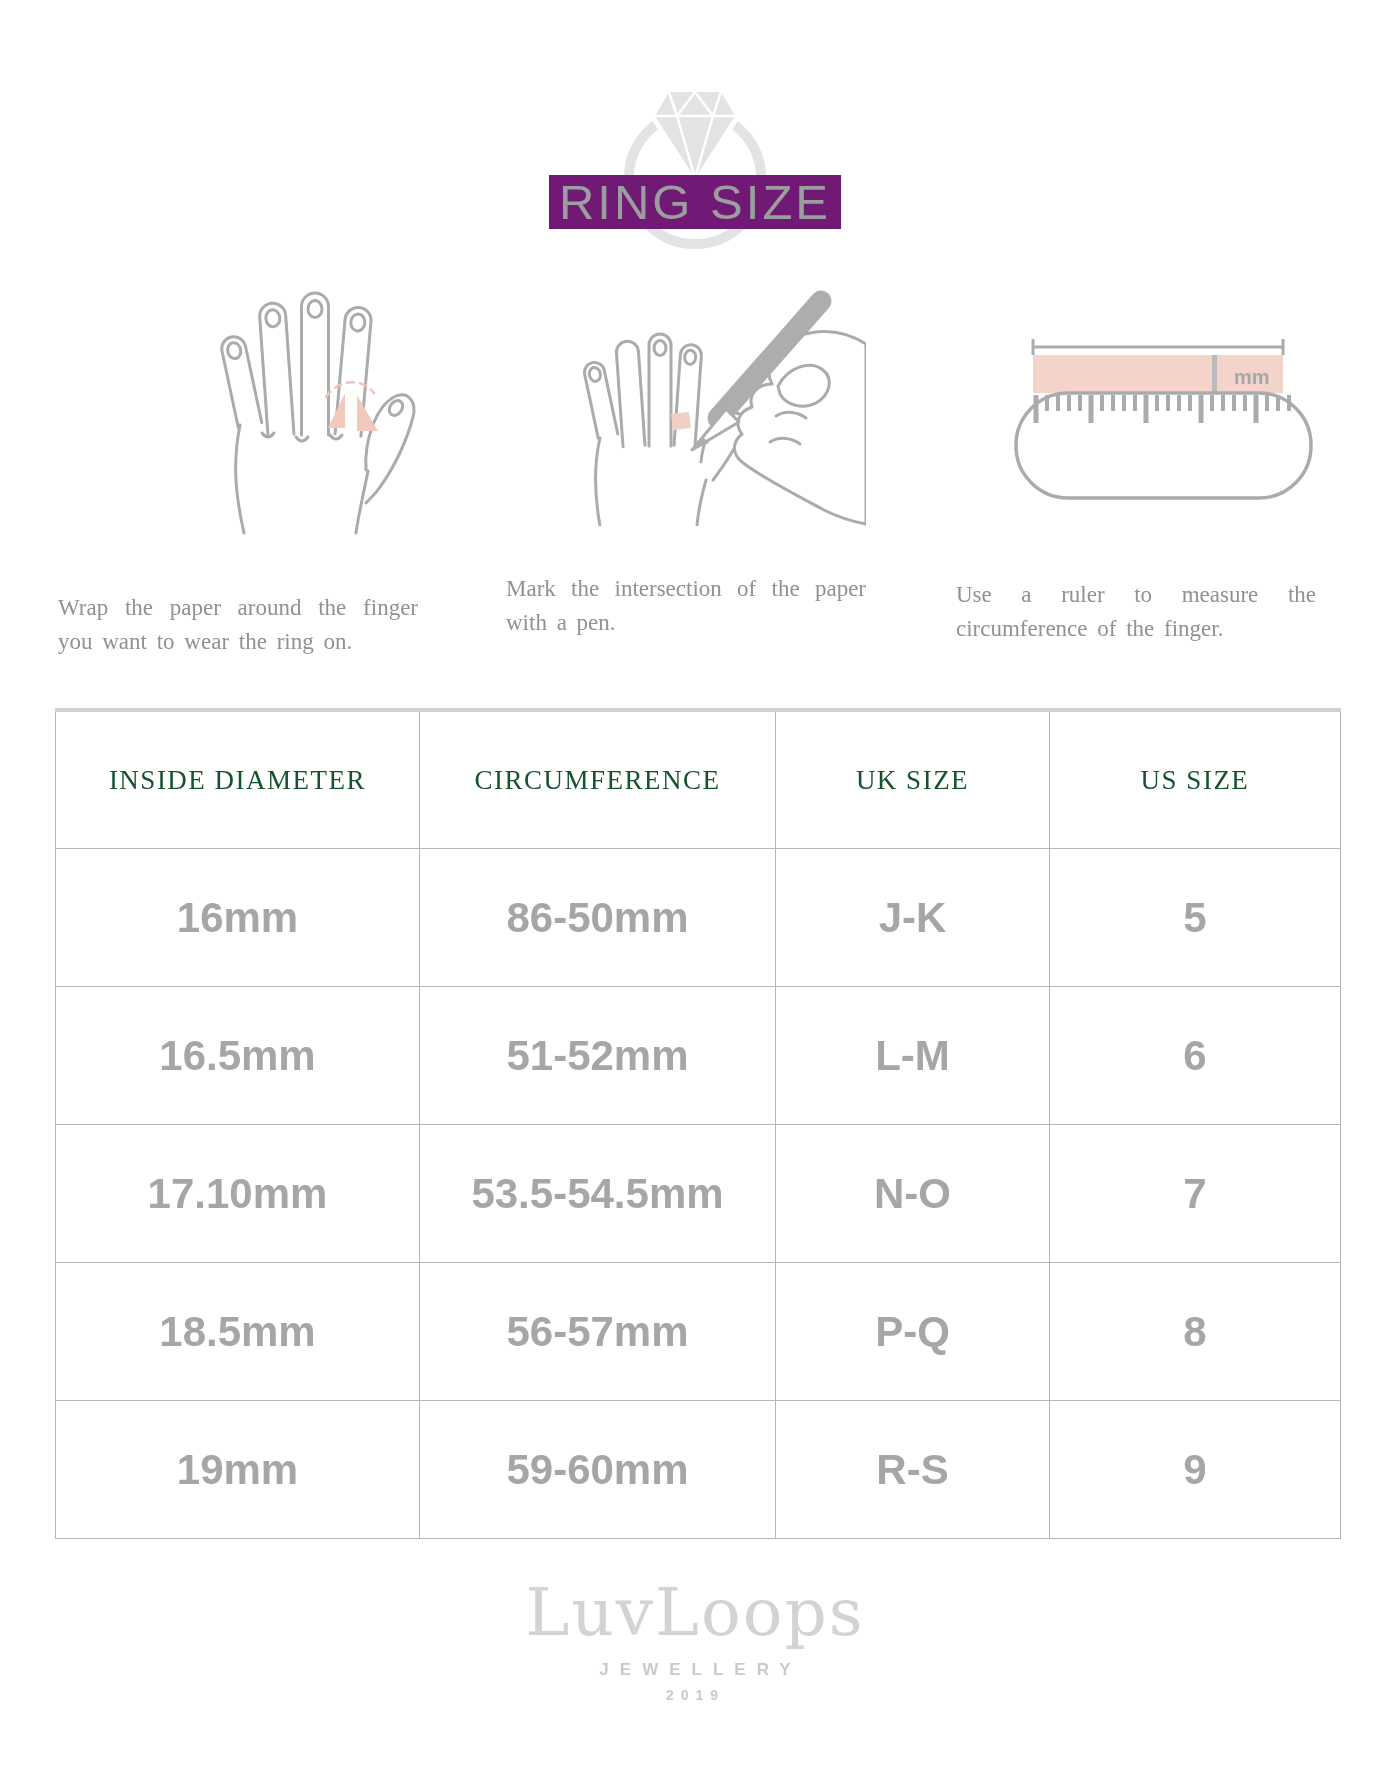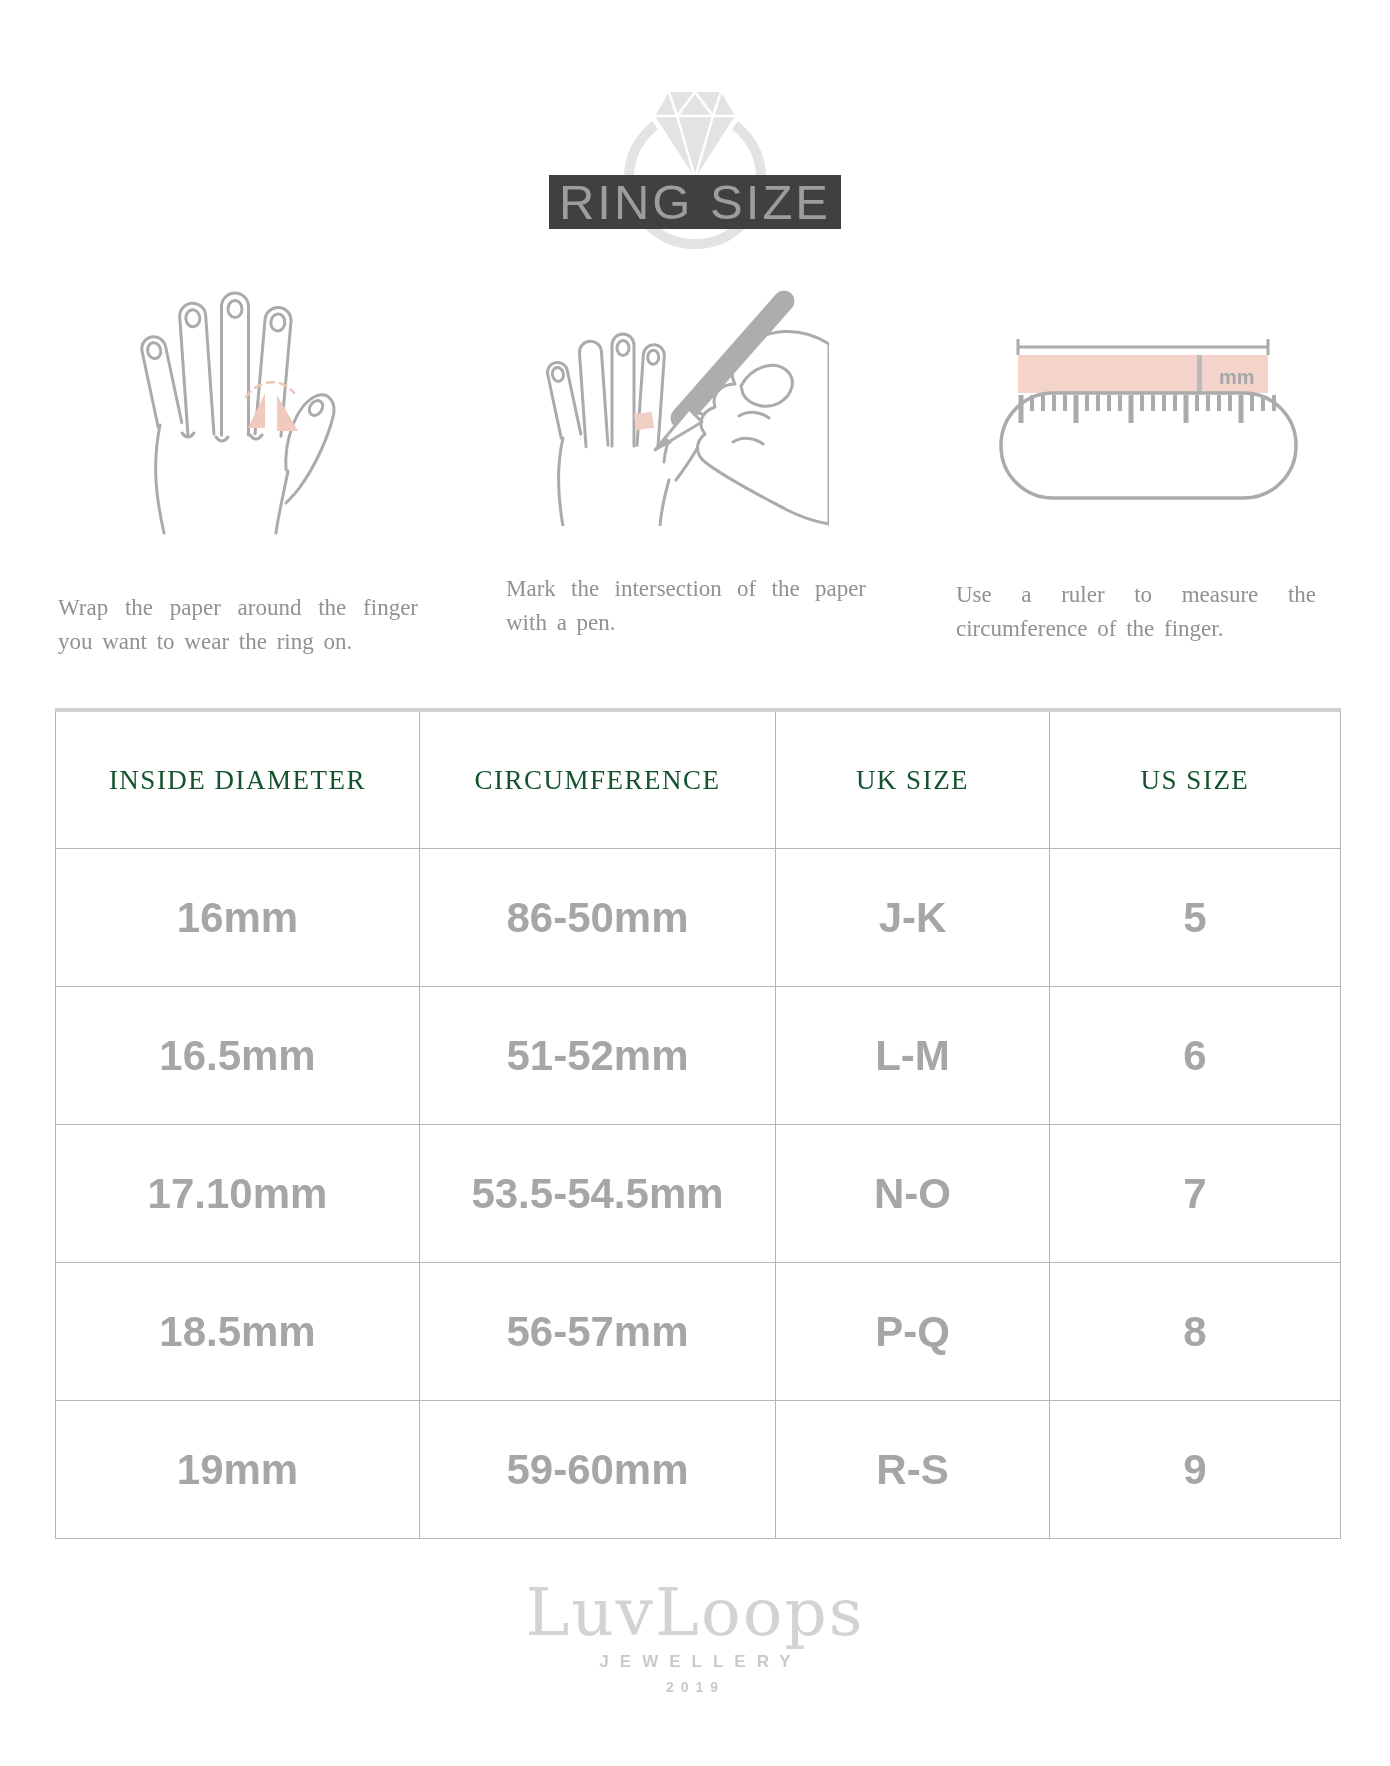--- a/index.html
+++ b/index.html
@@ -7,27 +7,27 @@
     position:relative;width:1390px;height:1766px;background:#ffffff;overflow:hidden;
     font-family:"Liberation Sans",sans-serif;
   }
   
   .logo-wrap{position:absolute;left:575px;top:70px;width:240px;height:185px;}
   .page-title{
     position:absolute;left:0;top:176px;width:100%;margin:0;text-align:center;
     font-family:"Liberation Sans",sans-serif;font-weight:300;font-size:49px;
     letter-spacing:3px;color:#9b9d9f;line-height:52px;
   }
-  .page-title span{background:#404040;padding:0 10px;}
+  .page-title span{background:#701a75;padding:0 10px;}
   
   .step{position:absolute;width:360px;}
   .step-1{left:58px;top:291px;}
   .step-2{left:506px;top:272px;}
   .step-3{left:956px;top:278px;}
-  .illu{height:292px;display:flex;align-items:flex-end;justify-content:center;}
+  .illu{height:292px;display:flex;align-items:flex-end;justify-content:flex-end;}
   .step-1 .illu svg{margin-bottom:48px;}
   .step-2 .illu svg{margin-bottom:38px;margin-left:-14px;}
   .step-3 .illu svg{margin-bottom:62px;}
   .caption{
     margin:8px 0 0 0;font-family:"Liberation Serif",serif;font-size:23px;
     line-height:34px;color:#8f9193;text-align:justify;word-spacing:4px;
   }
   
   table.size-table{
     position:absolute;left:55px;top:708px;width:1285px;border-collapse:collapse;
@@ -42,21 +42,21 @@
     font-family:"Liberation Sans",sans-serif;font-weight:700;font-size:42px;
     color:#a5a6a8;border:1.5px solid #b5b6b7;
   }
   
   .brand{position:absolute;left:0;top:1578px;width:100%;text-align:center;}
   .brand-name{
     font-family:"DejaVu Serif","Liberation Serif",serif;font-size:66px;line-height:70px;
     color:#d2d3d4;letter-spacing:2px;
   }
   .brand-tagline{
-    margin-top:4px;font-size:17px;font-weight:bold;letter-spacing:11px;
+    margin-top:12px;font-size:17px;font-weight:bold;letter-spacing:11px;
     padding-left:11px;color:#c9cacb;
   }
   .brand-year{
     margin-top:7px;font-size:14px;font-weight:bold;letter-spacing:7px;
     padding-left:1px;color:#c9cacb;
   }
   svg{display:block;}
 </style>
 </head>
 <body>

